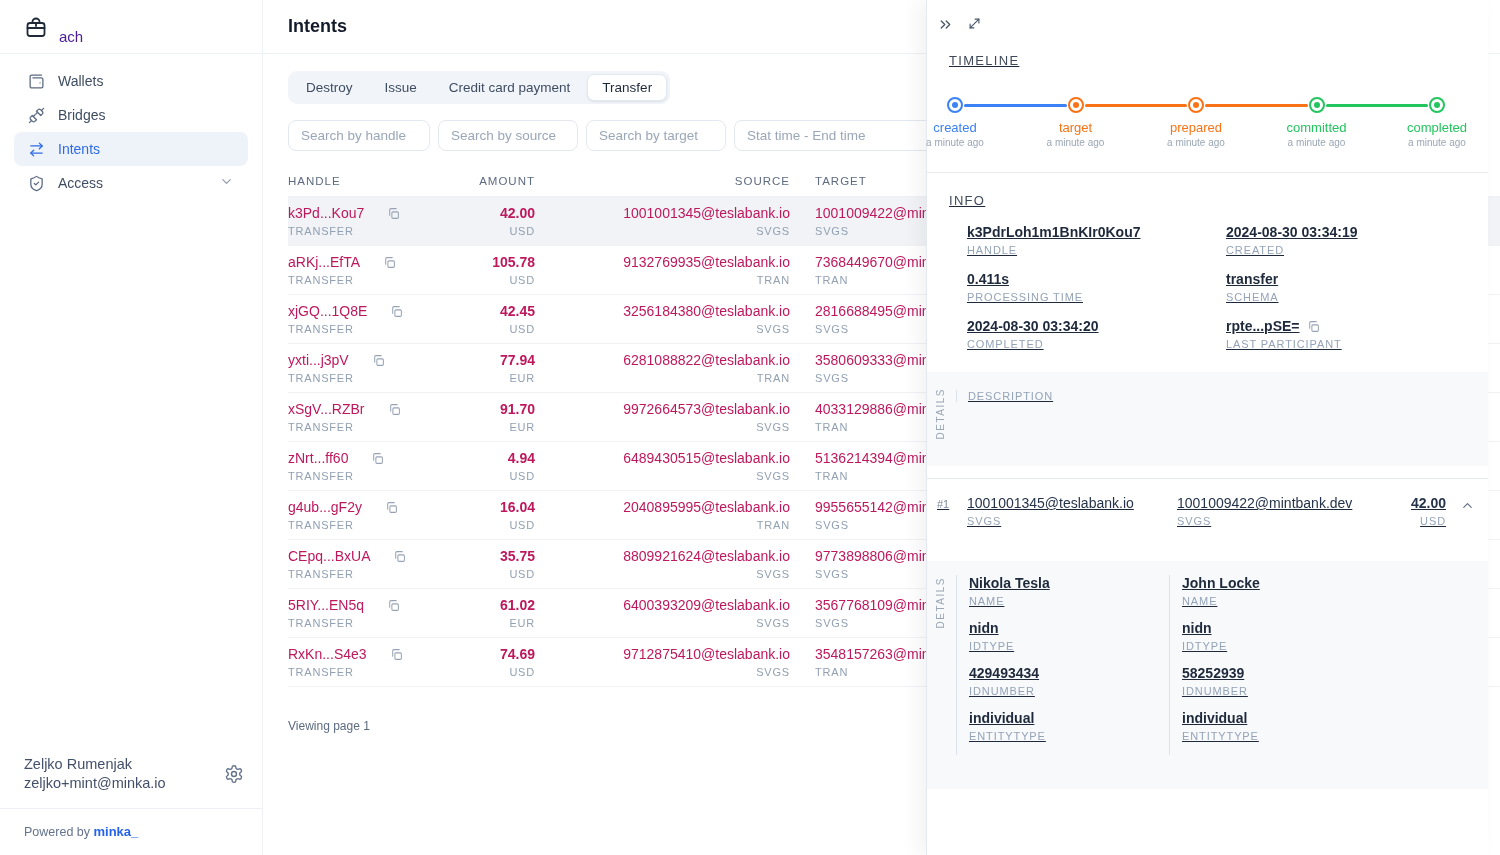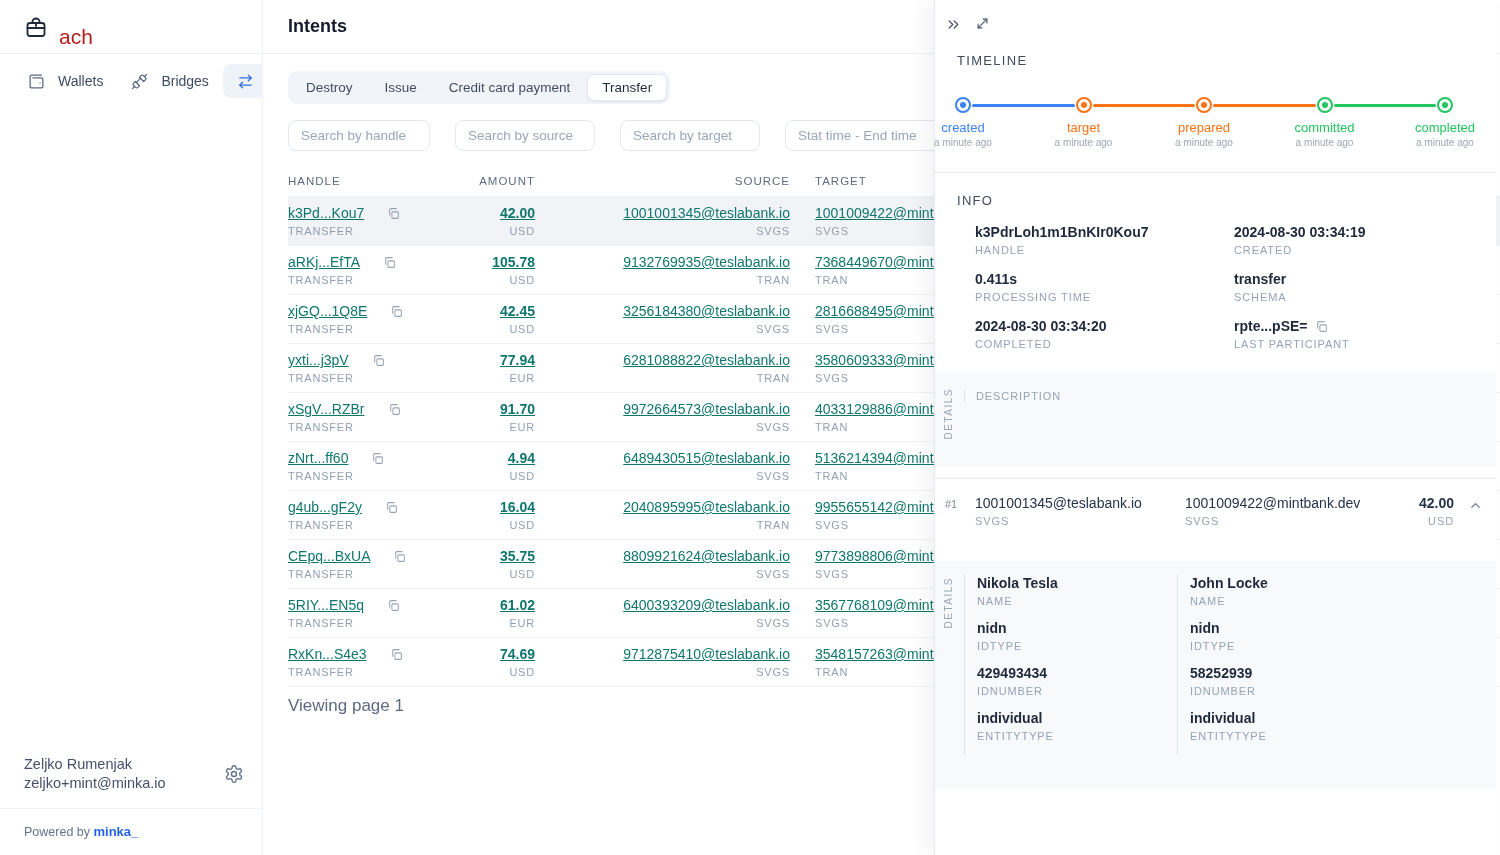--- a/index.html
+++ b/index.html
@@ -5,22 +5,22 @@
   * { margin:0; padding:0; box-sizing:border-box; }
   html,body { width:1500px; height:855px; overflow:hidden; background:#fff;
     font-family:"Liberation Sans", sans-serif; color:#1e293b; }
 
   
   .sidebar { position:absolute; left:0; top:0; bottom:0; width:263px;
     border-right:1px solid #edf0f4; display:flex; flex-direction:column; background:#fff; }
   .side-head { height:54px; display:flex; align-items:center; gap:11px;
     padding-left:24px; border-bottom:1px solid #edf0f4; }
   .side-head svg { stroke:#1f2937; }
-  .app-title { font-size:21px; font-weight:500; color:#b91c1c;margin-top:20px; }
-  .nav { padding:10px 14px 0 14px; display:flex; gap:0; }
+  .app-title { font-size:15px; font-weight:500; color:#4c1d95;margin-top:20px; }
+  .nav { padding:10px 14px 0 14px; display:flex; flex-direction:column; gap:0; }
   .nav-item { height:34px; display:flex; align-items:center; gap:13px; padding:0 14px;
     border-radius:8px; font-size:14px; color:#3f4d63; cursor:pointer; }
   .nav-item svg { stroke:#5b6a82; flex:none; }
   .nav-item.active { background:#eef2f9; color:#2e6be6; font-weight:500; }
   .nav-item.active svg { stroke:#2e6be6; }
   .nav-item .chev { margin-left:auto; }
   .nav-item .chev svg { stroke:#8d99ab; }
   .side-spacer { flex:1; }
   .user-block { display:flex; align-items:center; padding:0 18px 0 24px; }
   .user-lines { flex:1; }
@@ -37,50 +37,50 @@
     align-items:center; padding-left:25px; }
   .page-title { font-size:18px; font-weight:600; color:#141c2c; }
   .content { padding:17px 0 0 25px; }
 
   .tabs { display:inline-flex; background:#f1f4f8; border-radius:9px; padding:3px; gap:2px; }
   .tab { padding:5px 14px; font-size:13.5px; color:#3f4d63; border-radius:7px;
     cursor:pointer; border:1px solid transparent; white-space:nowrap; }
   .tab.active { background:#fff; border-color:#e2e8f0; color:#1e293b; font-weight:500;
     box-shadow:0 1px 2px rgba(16,24,40,.08); }
 
-  .filters { margin-top:16px; display:flex; gap:25px; }
+  .filters { margin-top:16px; display:flex; gap:8px; }
   .filters input { height:31px; border:1px solid #e3e8ee; border-radius:8px;
     padding:0 12px; font-size:13.5px; color:#1e293b; outline:none; background:#fff;
     font-family:"Liberation Sans", sans-serif; }
   .filters input::placeholder { color:#9aa7b8; }
   .f-handle { width:142px; } .f-source { width:140px; } .f-target { width:140px; }
   .f-date { width:235px; }
 
   .grid-cols { display:grid; grid-template-columns:175px 72px 255px 1fr; }
   .thead { margin-top:24px; padding-bottom:9px; border-bottom:1px solid #edf0f4;
     font-size:11.5px; letter-spacing:1px; color:#5d6b80; }
   .th-amount, .th-source { text-align:right; }
   .th-target { padding-left:25px; }
   .trow { padding:8px 0 0 0; height:49px; border-bottom:1px solid #f0f2f5; cursor:pointer; }
   .trow.selected { background:#f1f3f6; }
-  .cell-main { font-size:14px; color:#0f766e; display:flex; align-items:center; gap:23px;text-decoration:underline; }
+  .cell-main { font-size:14px; color:#be185d; display:flex; align-items:center; gap:23px; }
   .cell-sub { font-size:11px; letter-spacing:.8px; color:#91a0b2; margin-top:4px; }
   .col-amount .cell-main { justify-content:flex-end; font-weight:600; }
   .col-amount .cell-sub, .col-source .cell-sub { text-align:right; }
   .col-source .cell-main { justify-content:flex-end; }
   .col-target { padding-left:25px; overflow:hidden; white-space:nowrap; }
   .copy-btn { display:inline-flex; cursor:pointer; }
   .copy-btn svg { stroke:#97a3b4; }
   .copy-btn.conditional { display:none; }
   .copy-btn.conditional.show { display:inline-flex; }
-  .viewing { margin-top:9px; font-size:17px; color:#5d6b80; }
+  .viewing { margin-top:32px; font-size:12px; color:#5d6b80; }
 
   
-  .panel { position:absolute; top:0; right:4px; bottom:0; width:562px; background:#fff;
-    border-left:1px solid #e5e9ef; box-shadow:-8px 0 18px rgba(15,23,42,.05); z-index:20; }
+  .panel { position:absolute; top:0; right:12px; bottom:0; width:562px; background:#fff;
+    border-left:1px solid #e5e9ef; box-shadow:-8px 0 18px rgba(15,23,42,.05); z-index:20;text-decoration:underline; }
   .panel-head { padding:16px 0 0 10px; display:flex; gap:13px; }
   .p-icon { cursor:pointer; display:flex; }
   .p-icon svg { stroke:#475569; }
   .section-title { margin:20px 0 0 22px; font-size:13px; letter-spacing:1.3px; color:#3f4a5a; }
 
   .t-track { position:relative; height:60px; margin-top:26px; }
   .t-seg { position:absolute; top:10px; height:2.5px; border-radius:2px; background:var(--c); }
   .t-node { position:absolute; top:3px; width:16px; height:16px; border-radius:50%;
     background:#fff; border:2.5px solid var(--c); display:flex; align-items:center;
     justify-content:center; }

